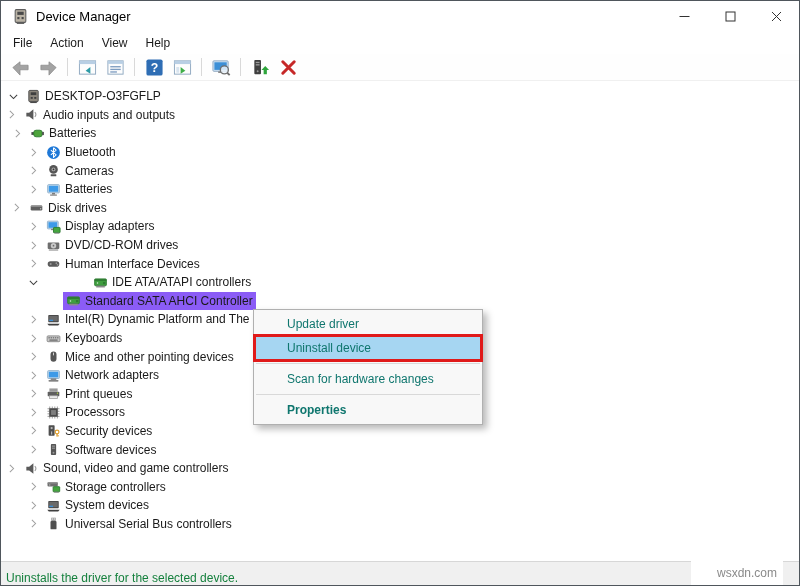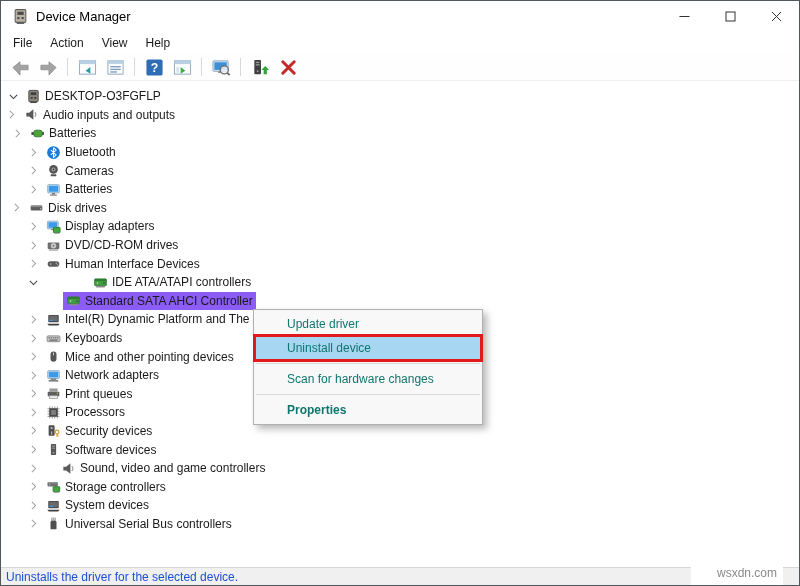--- a/index.html
+++ b/index.html
@@ -41,23 +41,23 @@
   .ctx-item { position:relative; height:24px; line-height:24px; padding-left:33px; font-size:12px; color:#0f766e; }
   .ctx-item.bold { font-weight:bold; }
   .ctx-item.highlighted { background:#a6d6f2; }
   .ctx-item.annotated::after {
     content:""; position:absolute; left:-1px; right:-1px; top:-2px; bottom:-2px;
     border:3px solid #e01a1a; pointer-events:none;
   }
   .ctx-sep { height:1px; background:#d9d9d9; margin:3px 2px; }
   
   .statusbar {
-    position:absolute; left:0; right:0; bottom:0; height:18px;
+    position:absolute; left:0; right:0; bottom:0; height:24px;
     background:#f0f0f0; border-top:1px solid #d7d7d7;
-    display:flex; align-items:center; padding-left:5px; font-size:12px; color:#1d4ed8;
+    display:flex; align-items:flex-end; padding-left:5px; font-size:12px; color:#15803d;
   }
   .watermark-box {
     position:absolute; right:16px; bottom:0; width:92px; height:25px;
     background:#ffffff; display:flex; align-items:center; justify-content:flex-end;
     padding-right:6px; font-size:12px; color:#8a8a8a;
   }
 </style>
 </head>
 <body>
 
@@ -538,21 +538,21 @@
             <svg viewBox="0 0 16 16" width="15" height="15">
               <rect x="5.2" y="2.2" width="5.6" height="11.6" rx="0.9" fill="#565656"></rect>
               <rect x="6.4" y="3.8" width="3.2" height="1.2" fill="#9a9a9a"></rect>
               <rect x="6.4" y="6" width="3.2" height="1.2" fill="#9a9a9a"></rect>
               <circle cx="8" cy="11.4" r="1" fill="#9a9a9a"></circle>
             </svg>
           </span>
           <span class="tr-label">Software devices</span>
         </span>
       </div>
-      <div class="tree-row" style="padding-left: 22px; gap: 15px;">
+      <div class="tree-row" style="">
         <span class="tr-chev">
           <svg viewBox="0 0 16 16" width="13" height="13">
             <path d="M6 3.5L10.5 8 6 12.5" fill="none" stroke="#a0a0a0" stroke-width="1.3"></path>
           </svg>
         </span>
         <span class="tr-wrap">
           <span class="tr-icon">
             <svg viewBox="0 0 16 16" width="15" height="15">
               <path d="M2.5 6h3l4.5-3.5v11L5.5 10h-3z" fill="#5a5a5a"></path>
               <path d="M11.5 5.5c1.6 1.4 1.6 3.6 0 5" fill="none" stroke="#9a9a9a" stroke-width="1.2"></path>

